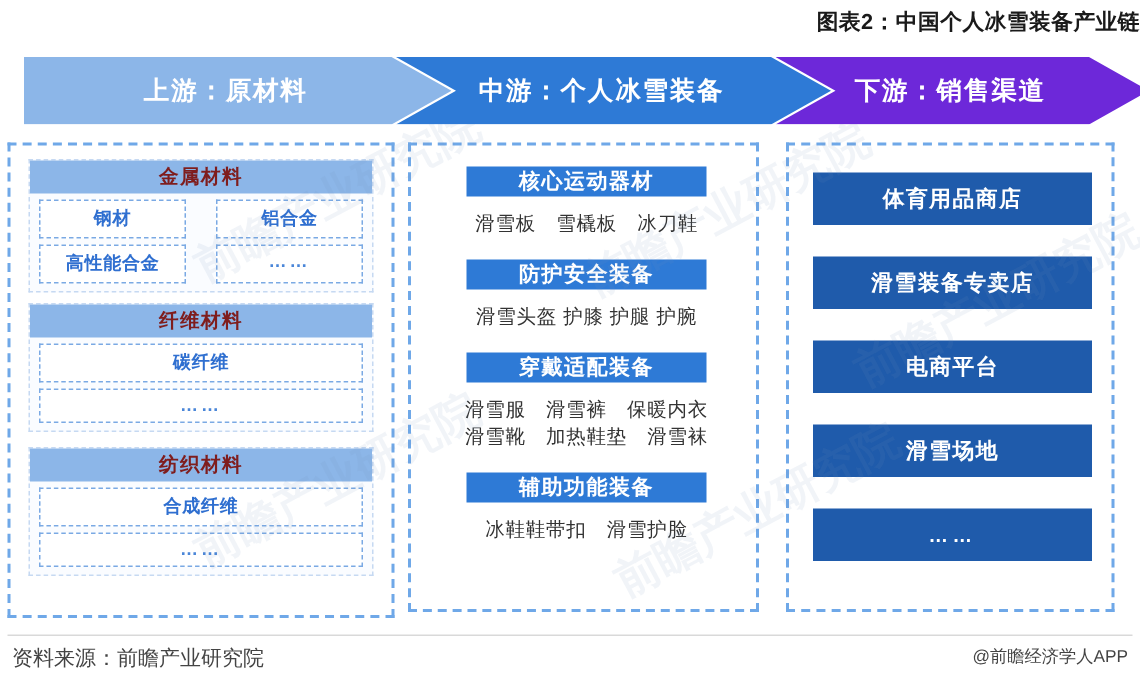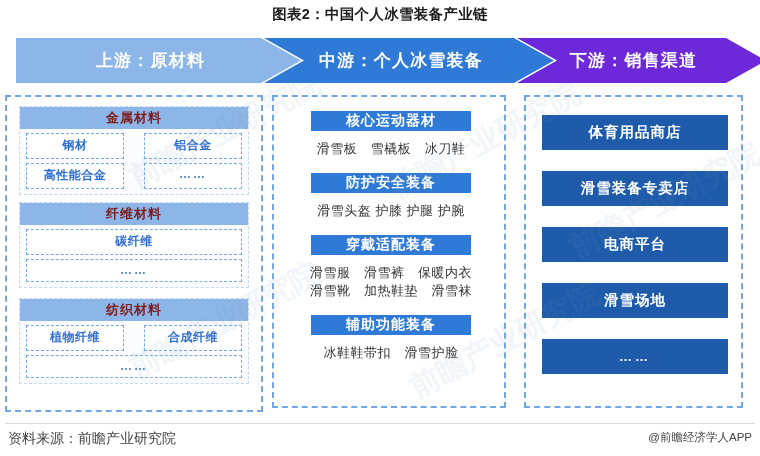--- a/index.html
+++ b/index.html
@@ -13,21 +13,21 @@
     font-family: "Liberation Sans", "DejaVu Sans", sans-serif;
     overflow: hidden;
     position: relative;
   }
   
   #chart-title {
     position: absolute;
     top: 5px;
     left: 0;
     width: 760px;
-    text-align: center;
+    text-align: right;
     font-size: 14.5px;
     font-weight: bold;
     color: #1a1a1a;
     letter-spacing: 0.3px;
   }
   
   #banner-row {
     position: absolute;
     top: 38px;
     left: 5px;
@@ -239,21 +239,20 @@
       <div class="chip">碳纤维</div>
     </div>
     <div class="chip-row">
       <div class="chip dots wide">……</div>
     </div>
   </div>
 
   <div class="mat-group" style="top:201px;">
     <div class="mat-header">纺织材料</div>
     <div class="chip-row">
-      <div class="chip">植物纤维</div>
       <div class="chip">合成纤维</div>
     </div>
     <div class="chip-row">
       <div class="chip dots wide">……</div>
     </div>
   </div>
 </div>
 
 <div class="column" id="column-midstream">
 

